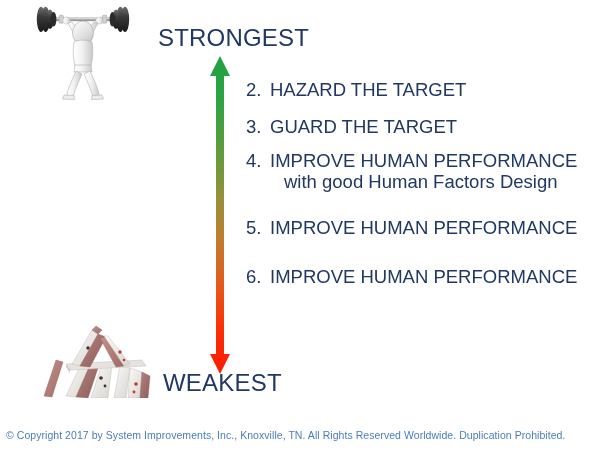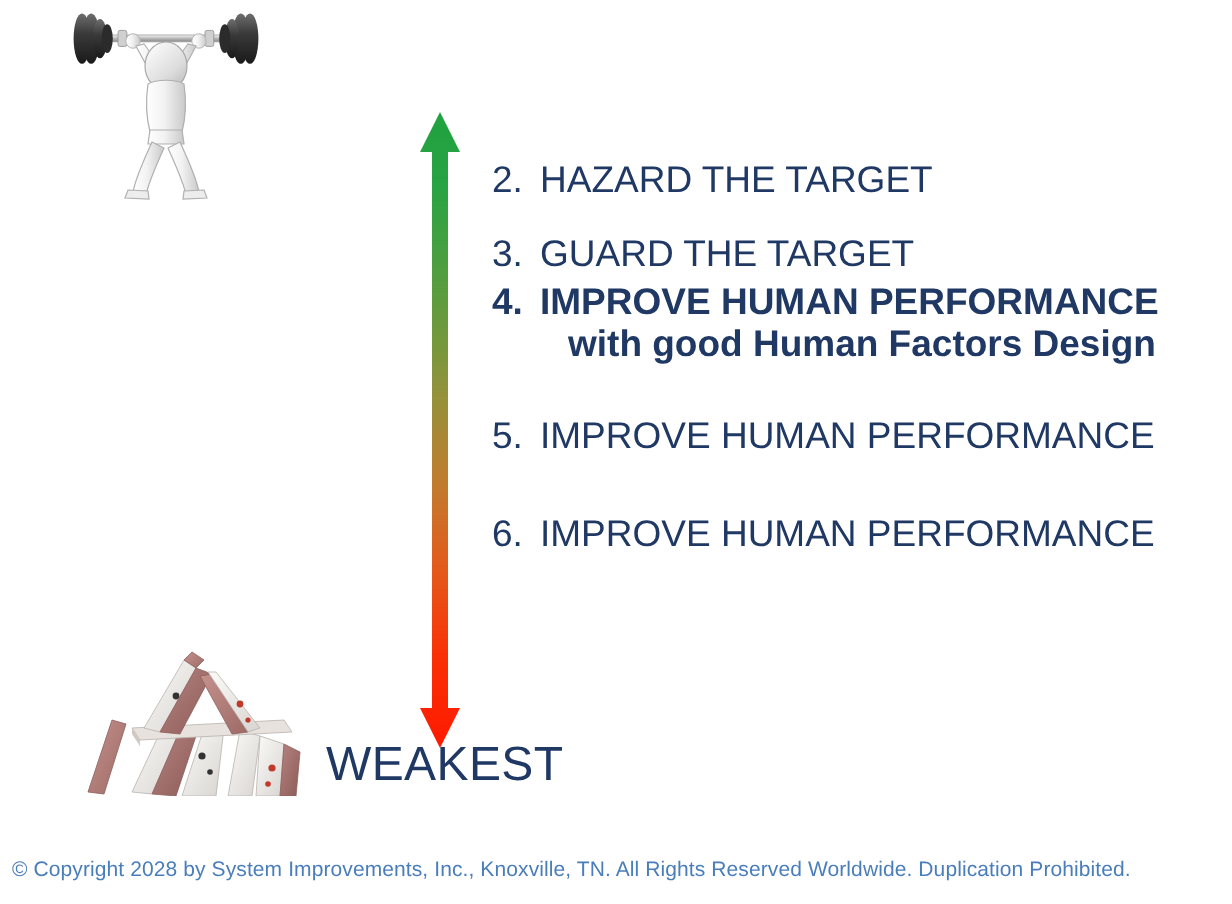--- a/index.html
+++ b/index.html
@@ -74,21 +74,21 @@
     width: 24px;
   }
   .control-sub {
     display: block;
     padding-left: 38px;
     font-size: 18.5px;
   }
   .item-1 { margin-top: 0px; }
   .item-2 { margin-top: 15px; }
   .item-3 { margin-top: 15px; }
-  .item-4 { margin-top: 2px; font-weight: bold; }
+  .item-4 { margin-top: 12px; }
   .item-5 { margin-top: 24px; }
   .item-6 { margin-top: 27px; }
 
   
   #weightlifter-image {
     position: absolute;
     left: 28px;
     top: 4px;
     width: 110px;
     height: 99px;
@@ -174,20 +174,21 @@
       <path d="M47 61 L 63 61 L 64 68 L 46 68 Z" fill="url(#bodyGrad)" stroke="#b0b0b0" stroke-width="0.6"></path>
 
       <path d="M48 67 C 44 76, 40 84, 38.5 92 L 45 93 C 47.5 84, 51 77, 54 70 Z" fill="url(#bodyGrad)" stroke="#b0b0b0" stroke-width="0.6"></path>
       <path d="M62 67 C 66 76, 70 84, 71.5 92 L 65 93 C 62.5 84, 59 77, 56 70 Z" fill="url(#bodyGrad)" stroke="#b0b0b0" stroke-width="0.6"></path>
 
       <path d="M36 91 L 46 91.5 L 46.5 95.5 L 34.5 95 Z" fill="#ededed" stroke="#b0b0b0" stroke-width="0.6"></path>
       <path d="M74 91 L 64 91.5 L 63.5 95.5 L 75.5 95 Z" fill="#ededed" stroke="#b0b0b0" stroke-width="0.6"></path>
     </svg>
   </div>
 
+  <div id="strongest-heading" class="rank-heading">STRONGEST</div>
 
   <div id="gradient-arrow">
     <svg viewBox="0 0 34 322" width="34" height="322" xmlns="http://www.w3.org/2000/svg">
       <defs>
         <linearGradient id="strengthGrad" x1="0" y1="0" x2="0" y2="1">
           <stop offset="0%" stop-color="#21A13F"></stop>
           <stop offset="12%" stop-color="#29A343"></stop>
           <stop offset="30%" stop-color="#5F9C3E"></stop>
           <stop offset="45%" stop-color="#95913A"></stop>
           <stop offset="58%" stop-color="#C07C2E"></stop>
@@ -281,15 +282,15 @@
 
       <polygon points="70,21 88,50 80,51 64,22" fill="url(#cardBack)" stroke="#8d605c" stroke-width="0.4"></polygon>
       <polygon points="72,20 94,48 88,50 68,20" fill="url(#cardFace)" stroke="#b9b3ad" stroke-width="0.4"></polygon>
       <circle cx="84" cy="36" r="1.7" fill="#c0392b"></circle>
       <circle cx="88" cy="44" r="1.3" fill="#c0392b"></circle>
     </svg>
   </div>
 
   <div id="weakest-heading" class="rank-heading">WEAKEST</div>
 
-  <div id="footer-copyright">© Copyright 2028 by System Improvements, Inc., Knoxville, TN.  All Rights Reserved Worldwide.  Duplication Prohibited.</div>
+  <div id="footer-copyright">© Copyright 2017 by System Improvements, Inc., Knoxville, TN.  All Rights Reserved Worldwide.  Duplication Prohibited.</div>
 
 </div>
 
 </body></html>

